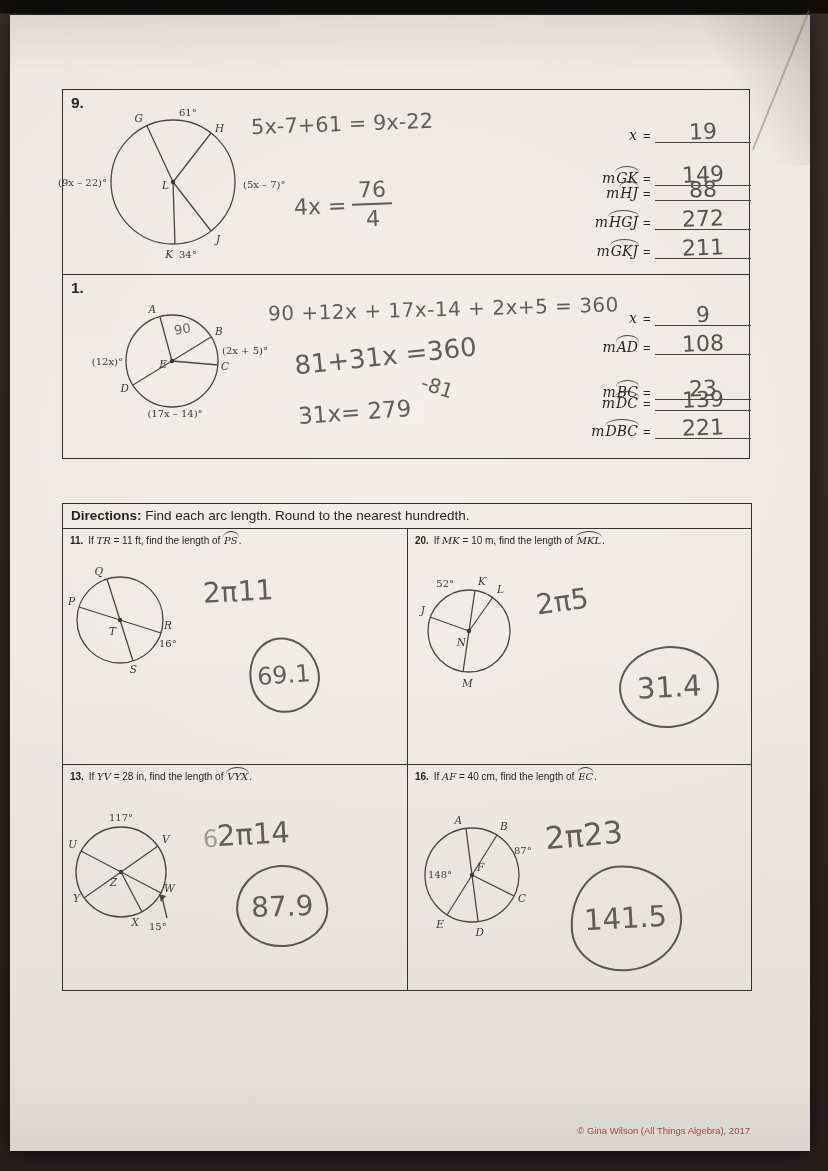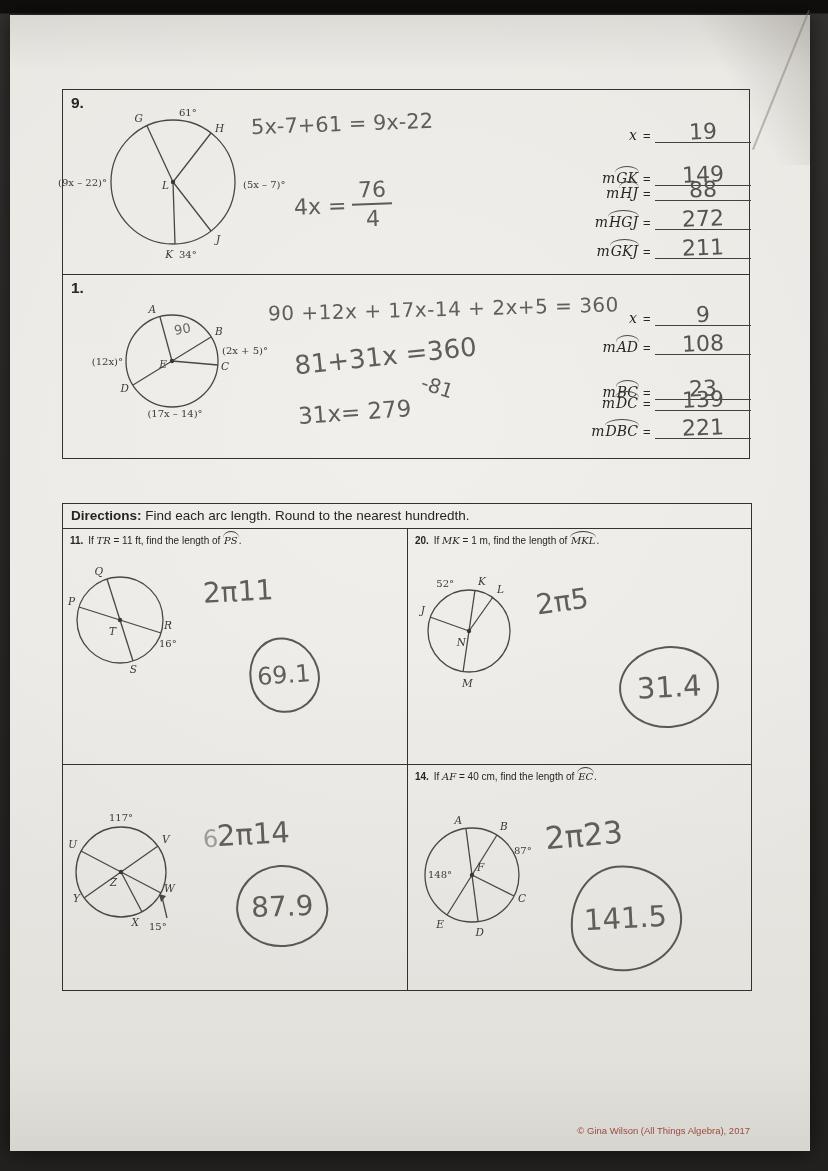--- a/index.html
+++ b/index.html
@@ -218,21 +218,21 @@
         <div class="circled" style="left:186px;top:108px;width:66px;height:72px;font-size:24px;border-radius:50% 50% 50% 50%/54% 54% 46% 46%;transform:rotate(-18deg)">
           <span class="hw" style="transform:rotate(14deg)">69.1</span>
         </div>
       </div>
 
       <div class="cell cell12">
         <div class="cellhead">
           <b>20.</b>
           <span>If</span>
           <span class="mv">MK</span>
-          <span>= 1 m, find the length of</span>
+          <span>= 10 m, find the length of</span>
           <span class="mv arcover">MKL</span><span>.</span>
         </div>
         <svg width="330" height="210" viewBox="0 0 330 210" style="left:0;top:0">
           <circle class="ring" cx="61" cy="102" r="41"></circle>
           <line x1="67" y1="61" x2="55" y2="143"></line>
           <line x1="61" y1="102" x2="85" y2="68"></line>
           <line x1="61" y1="102" x2="22" y2="88"></line>
           <circle class="dot" cx="61" cy="102" r="2.2"></circle>
           <text class="deg" x="46" y="58" text-anchor="end">52°</text>
           <text x="70" y="56">K</text>
@@ -241,20 +241,27 @@
           <text x="58" y="117" text-anchor="end">N</text>
           <text x="54" y="158">M</text>
         </svg>
         <div class="hw hwline" style="left:128px;top:56px;font-size:28px;transform:rotate(-8deg)">2π5</div>
         <div class="circled" style="left:211px;top:117px;width:96px;height:78px;font-size:29px;border-radius:50%;transform:rotate(-5deg)">
           <span class="hw" style="transform:rotate(2deg)">31.4</span>
         </div>
       </div>
 
       <div class="cell cell13">
+        <div class="cellhead">
+          <b>13.</b>
+          <span>If</span>
+          <span class="mv">YV</span>
+          <span>= 28 in, find the length of</span>
+          <span class="mv arcover">VYX</span><span>.</span>
+        </div>
         <svg width="330" height="200" viewBox="0 0 330 200" style="left:0;top:0">
           <circle class="ring" cx="58" cy="107" r="45"></circle>
           <line x1="18" y1="86" x2="98" y2="128"></line>
           <line x1="95" y1="81" x2="21" y2="133"></line>
           <line x1="58" y1="107" x2="79" y2="147"></line>
           <line x1="104" y1="153" x2="99" y2="132"></line>
           <polygon points="96,129 103,131 98,137" fill="#4a4743"></polygon>
           <circle class="dot" cx="58" cy="107" r="2.2"></circle>
           <text class="deg" x="46" y="56">117°</text>
           <text x="14" y="83" text-anchor="end">U</text>
@@ -267,21 +274,21 @@
         </svg>
         <div class="hw hwline faint" style="left:140px;top:60px;font-size:24px;transform:rotate(-4deg)">6</div>
         <div class="hw hwline" style="left:154px;top:52px;font-size:29px;transform:rotate(-3deg)">2π14</div>
         <div class="circled" style="left:173px;top:100px;width:88px;height:78px;font-size:28px;border-radius:50% 50% 50% 50%/52% 56% 44% 48%;transform:rotate(-4deg)">
           <span class="hw" style="transform:rotate(2deg)">87.9</span>
         </div>
       </div>
 
       <div class="cell cell14">
         <div class="cellhead">
-          <b>14.</b>
+          <b>16.</b>
           <span>If</span>
           <span class="mv">AF</span>
           <span>= 40 cm, find the length of</span>
           <span class="mv arcover">EC</span><span>.</span>
         </div>
         <svg width="330" height="200" viewBox="0 0 330 200" style="left:0;top:0">
           <circle class="ring" cx="64" cy="110" r="47"></circle>
           <line x1="58" y1="64" x2="70" y2="156"></line>
           <line x1="89" y1="70" x2="39" y2="150"></line>
           <line x1="64" y1="110" x2="106" y2="131"></line>

